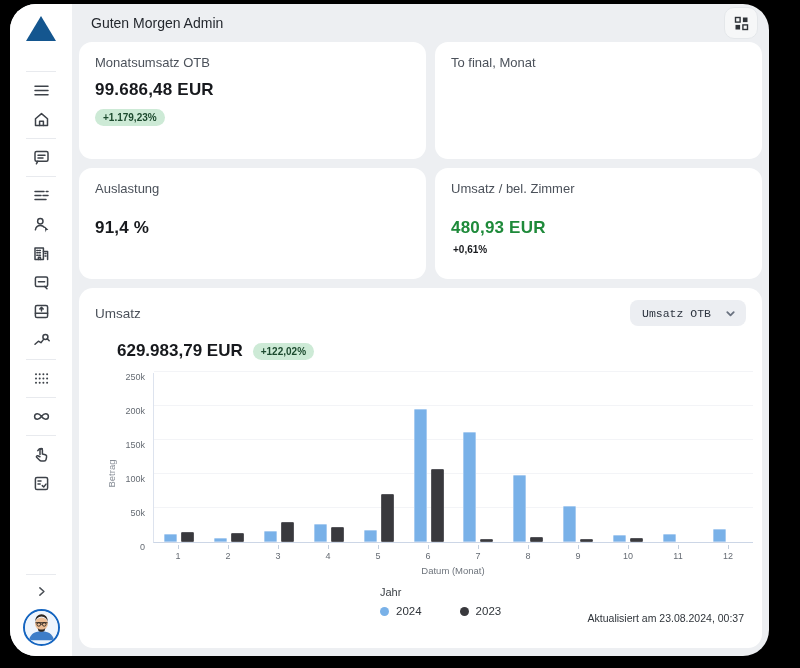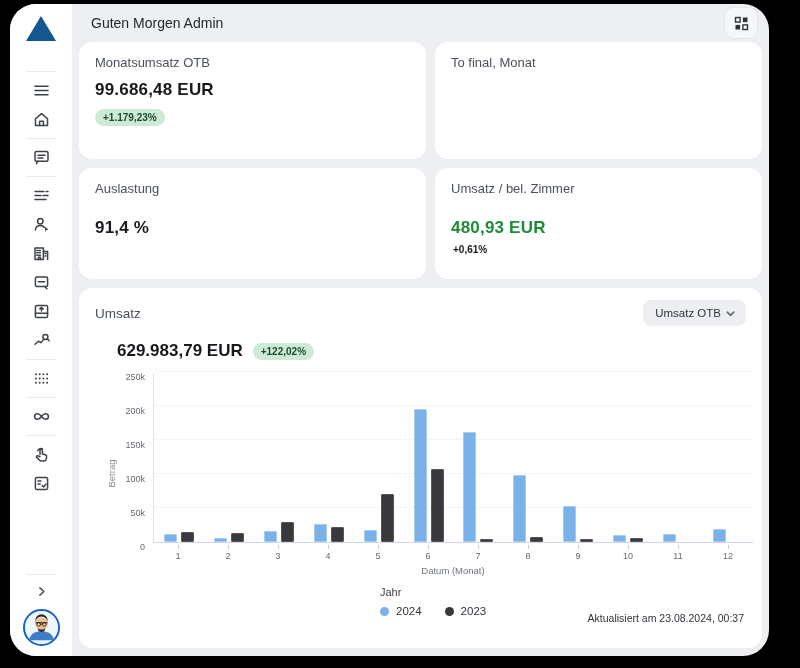--- a/index.html
+++ b/index.html
@@ -46,22 +46,22 @@
   .badge { display:inline-block; background:#cdead6; color:#1c4a2e; font-size:10px;
            font-weight:bold; padding:3px 8px; border-radius:9px; }
   .delta-plain { font-size:10px; font-weight:bold; color:#17191d; margin-top:6px; margin-left:2px; }
   .mt-big { margin-top:10px; } .mt-mid { margin-top:17px; } .mt-r2 { margin-top:22px; }
 
   
   .chart-card { background:#fff; border-radius:14px; margin-top:9px; height:360px;
                 padding:12px 16px 10px; position:relative; }
   .chart-head { display:flex; align-items:center; justify-content:space-between; }
   .chart-title { font-size:13.5px; color:#4b515a; }
-  .dropdown { display:flex; align-items:center; gap:4px; background:#eceef2; border-radius:8px;
-              height:26px; padding:0 10px 0 12px; cursor:pointer; }
+  .dropdown { display:flex; align-items:center; gap:14px; background:#eceef2; border-radius:8px;
+              height:26px; padding:0 10px 0 12px; cursor:pointer;font-family:Liberation Mono, monospace; }
   .dropdown-label { font-size:11.5px; color:#2e3540; }
   .dropdown svg { width:11px; height:11px; stroke:#6a7280; stroke-width:2; fill:none;
                   stroke-linecap:round; stroke-linejoin:round; }
   .chart-value-row { display:flex; align-items:center; gap:10px; margin:15px 0 0 22px; }
   .chart-total { font-size:17px; font-weight:bold; color:#17191d; }
 
   .chart-area { position:relative; margin:12px 0 0 58px; width:600px; }
   .plot { position:relative; width:600px; height:170px; border-left:1px solid #dde3ee;
           border-bottom:1px solid #ccd6e6; display:flex; align-items:flex-end; }
   .gridline { position:absolute; left:0; right:0; height:1px; background:#f3f4f7; }
@@ -73,21 +73,21 @@
   .y-label { position:absolute; left:-56px; top:50%; transform:rotate(-90deg) translateX(25%);
              transform-origin:center; font-size:9.5px; color:#878d96; }
   .x-ticks { display:flex; width:600px; margin-top:2px; }
   .x-cell { flex:1; display:flex; flex-direction:column; align-items:center; }
   .x-tickmark { width:1px; height:4px; background:#c3cedd; }
   .x-num { font-size:9px; color:#656b73; margin-top:2px; }
   .x-label { width:600px; text-align:center; font-size:9.5px; color:#6e747c; margin-top:4px; }
 
   .legend { margin:10px 0 0 285px; width:fit-content; }
   .legend-title { font-size:11px; color:#3c4147; margin-bottom:7px; }
-  .legend-items { display:flex; gap:23px; }
+  .legend-items { display:flex; gap:38px; }
   .legend-item { display:flex; align-items:center; gap:7px; font-size:11.5px; color:#2f343a; }
   .legend-dot { width:9px; height:9px; border-radius:50%; }
   .updated { position:absolute; right:18px; bottom:24px; font-size:10.5px; color:#2f343a; }
 </style>
 </head>
 <body>
 
 <div class="window">
 
   <nav class="sidebar">

